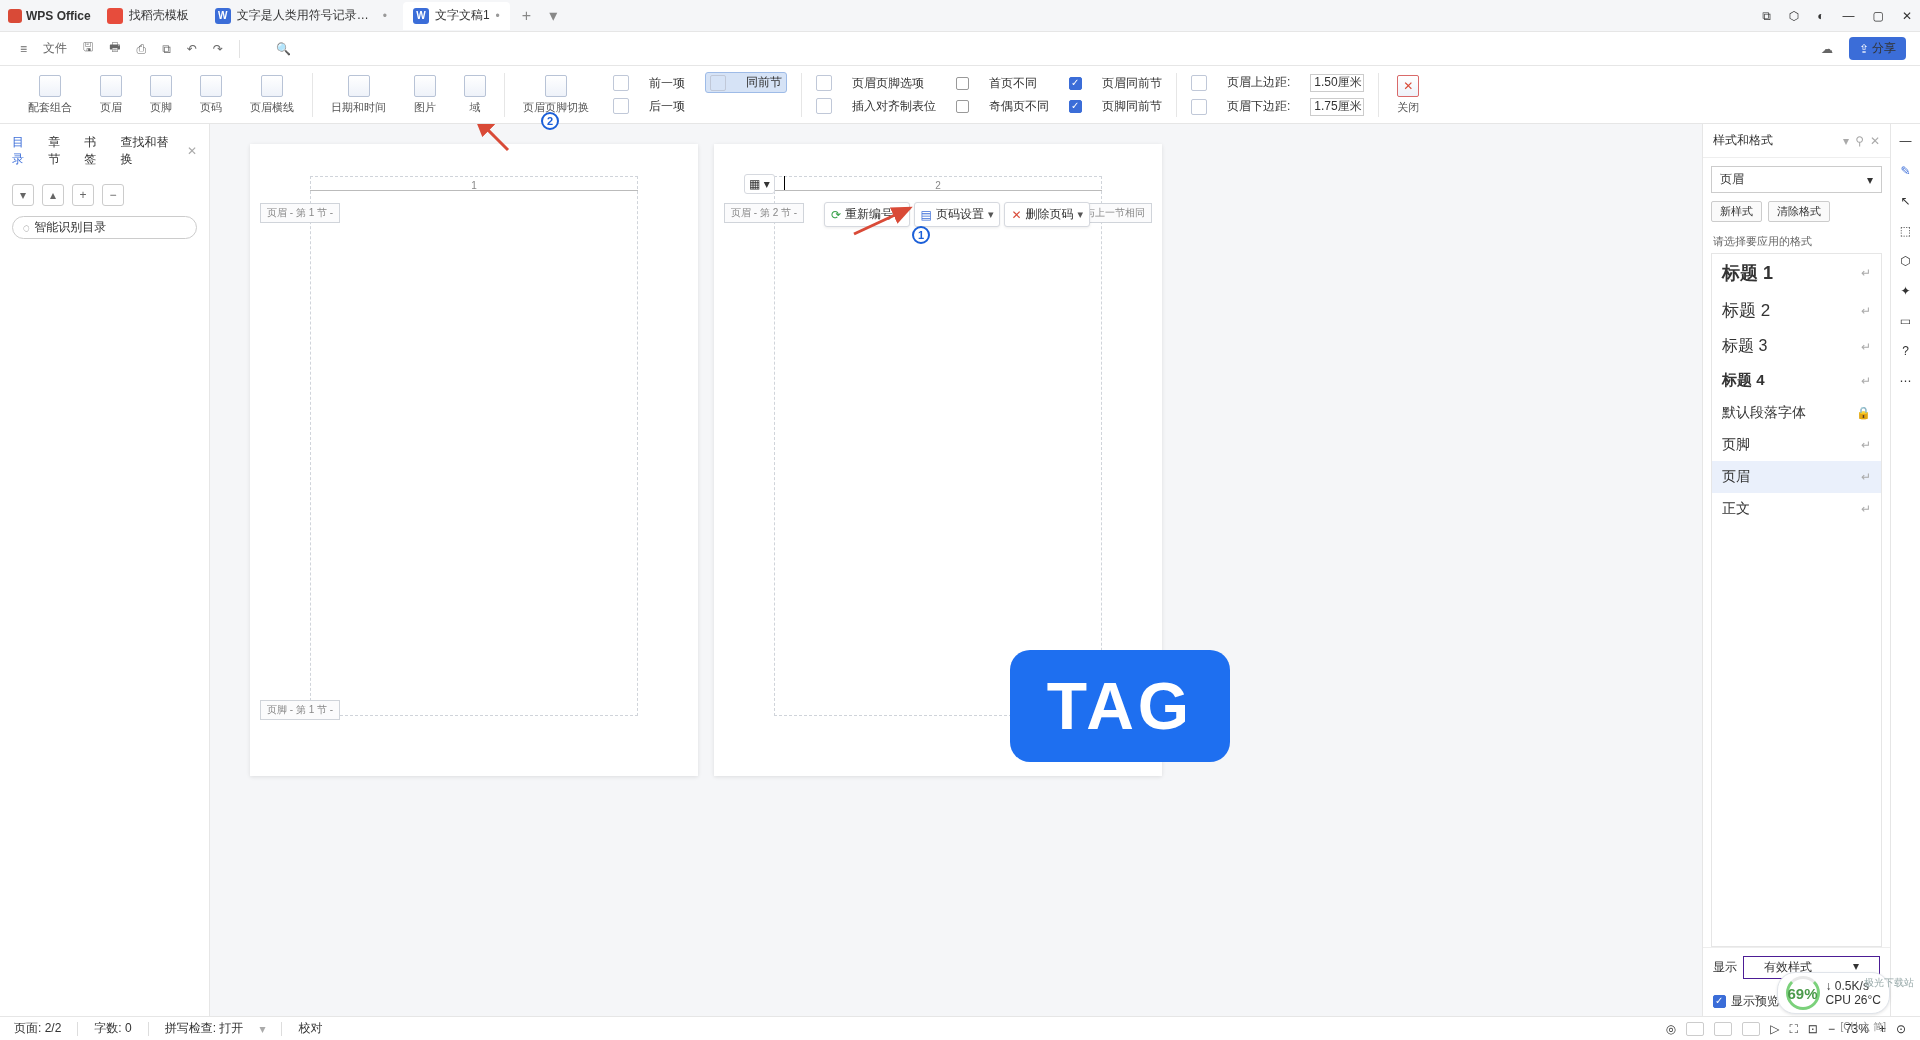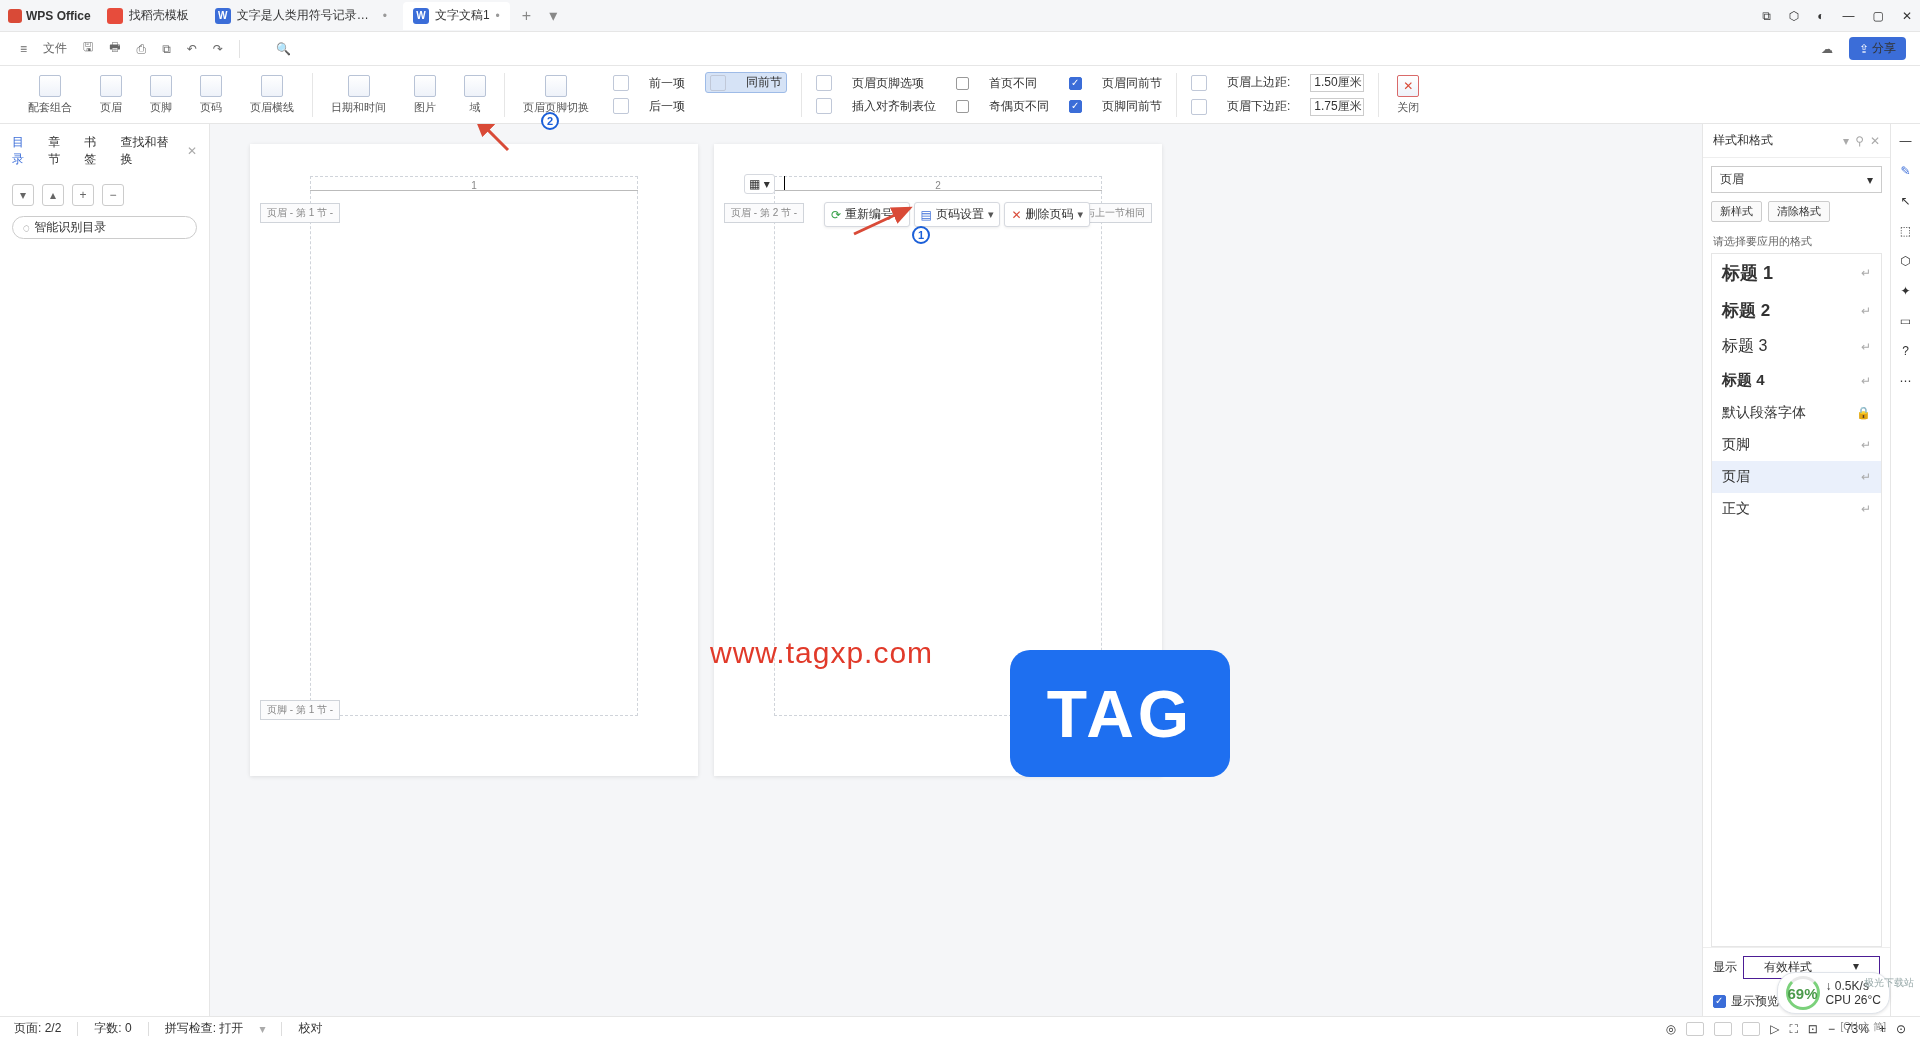--- a/index.html
+++ b/index.html
@@ -67,35 +67,35 @@
 .sp-head .ttl{flex:1}
 .sp-sel{margin:8px;border:1px solid #ccc;padding:4px 8px;display:flex;align-items:center;justify-content:space-between;color:#555}
 .sp-btns{display:flex;gap:6px;padding:0 8px 8px}
 .sp-btns button{border:1px solid #ccc;background:#fafafa;padding:2px 8px;font-size:11px;border-radius:2px}
 .sp-lbl{padding:4px 10px;color:#666;font-size:11px}
 .style-list{flex:1;overflow:auto;border:1px solid #e6e6e6;margin:0 8px}
 .style-item{padding:7px 10px;display:flex;align-items:center;justify-content:between;cursor:pointer}
 .style-item.sel{background:#eaf0fb}
 .style-item .nm{flex:1;font-size:14px}
 .style-item .nm.h1{font-size:18px;font-weight:bold}
-.style-item .nm.h2{font-size:17px;font-weight:bold}
+.style-item .nm.h2{font-size:17px;font-weight:normal}
 .style-item .nm.h3{font-size:16px;font-weight:normal}
 .style-item .nm.h4{font-size:15px;font-weight:bold}
 .style-item .ret{color:#aaa}
 .sp-foot{padding:8px 10px;display:flex;align-items:center;gap:6px;border-top:1px solid #eee}
 .sp-foot .sel2{border:1px solid #4c1d95;padding:2px 20px;flex:1;font-size:11px;display:flex;justify-content:space-between}
 .sp-foot2{padding:6px 10px;display:flex;align-items:center;gap:5px;color:#555;font-size:11px}
 .statusbar{height:24px;background:#fff;border-top:1px solid #e6e6e6;display:flex;align-items:center;padding:0 14px;gap:16px;color:#666;font-size:11px}
 .statusbar .sep2{width:1px;height:14px;background:#ddd}
 .statusbar .right{margin-left:auto;display:flex;align-items:center;gap:10px}
 .statusbar .vbtn{width:18px;height:14px;border:1px solid #ccc;border-radius:2px}
 .watermark{position:absolute;left:710px;top:640px;pointer-events:none}
 .watermark .txt1{font-size:58px;font-weight:900;color:#e13a2a;letter-spacing:2px}
 .watermark .url{font-size:30px;color:#e13a2a;letter-spacing:1px;margin-top:-4px}
-.tag-box{position:absolute;left:1010px;top:650px;width:220px;height:127px;background:#1e6ff0;border-radius:20px;display:flex;align-items:center;justify-content:center;pointer-events:none}
+.tag-box{position:absolute;left:1010px;top:650px;width:220px;height:112px;background:#1e6ff0;border-radius:20px;display:flex;align-items:center;justify-content:center;pointer-events:none}
 .tag-box span{color:#fff;font-size:66px;font-weight:900;letter-spacing:4px}
 .cpu-widget{position:absolute;right:30px;bottom:26px;display:flex;align-items:center;gap:6px;background:#fff;border:1px solid #e0e4ea;border-radius:18px;padding:3px 8px;box-shadow:0 1px 3px rgba(0,0,0,0.1)}
 .cpu-ring{width:34px;height:34px;border:3px solid #7bd17b;border-top-color:#e8e8e8;border-radius:50%;display:flex;align-items:center;justify-content:center;font-size:15px;font-weight:bold;color:#4a9a4a}
 .cpu-txt{display:flex;flex-direction:column;font-size:9px;color:#888;line-height:1.2}
 .ch-badge{position:absolute;right:34px;bottom:6px;font-size:10px;color:#888}
 .dl-badge{position:absolute;right:6px;bottom:50px;font-size:10px;color:#9aa}
 </style>
 </head>
 <body>
 
@@ -420,21 +420,20 @@
     <span>⛶</span>
     <span>⊡</span>
     <span>−</span>
     <span>73%</span>
     <span>+</span>
     <span>⊙</span>
   </div>
 </div>
 
 <div class="watermark">
-  <div class="url">www.tagxp.com</div>
 </div>
 <div class="tag-box">
     <span>TAG</span>
   </div>
 
 <div class="cpu-widget">
   <div class="cpu-ring">69%</div>
   <div class="cpu-txt">
       <span>↓ <span>0.5K/s</span></span>
       <span>CPU 26°C</span>

